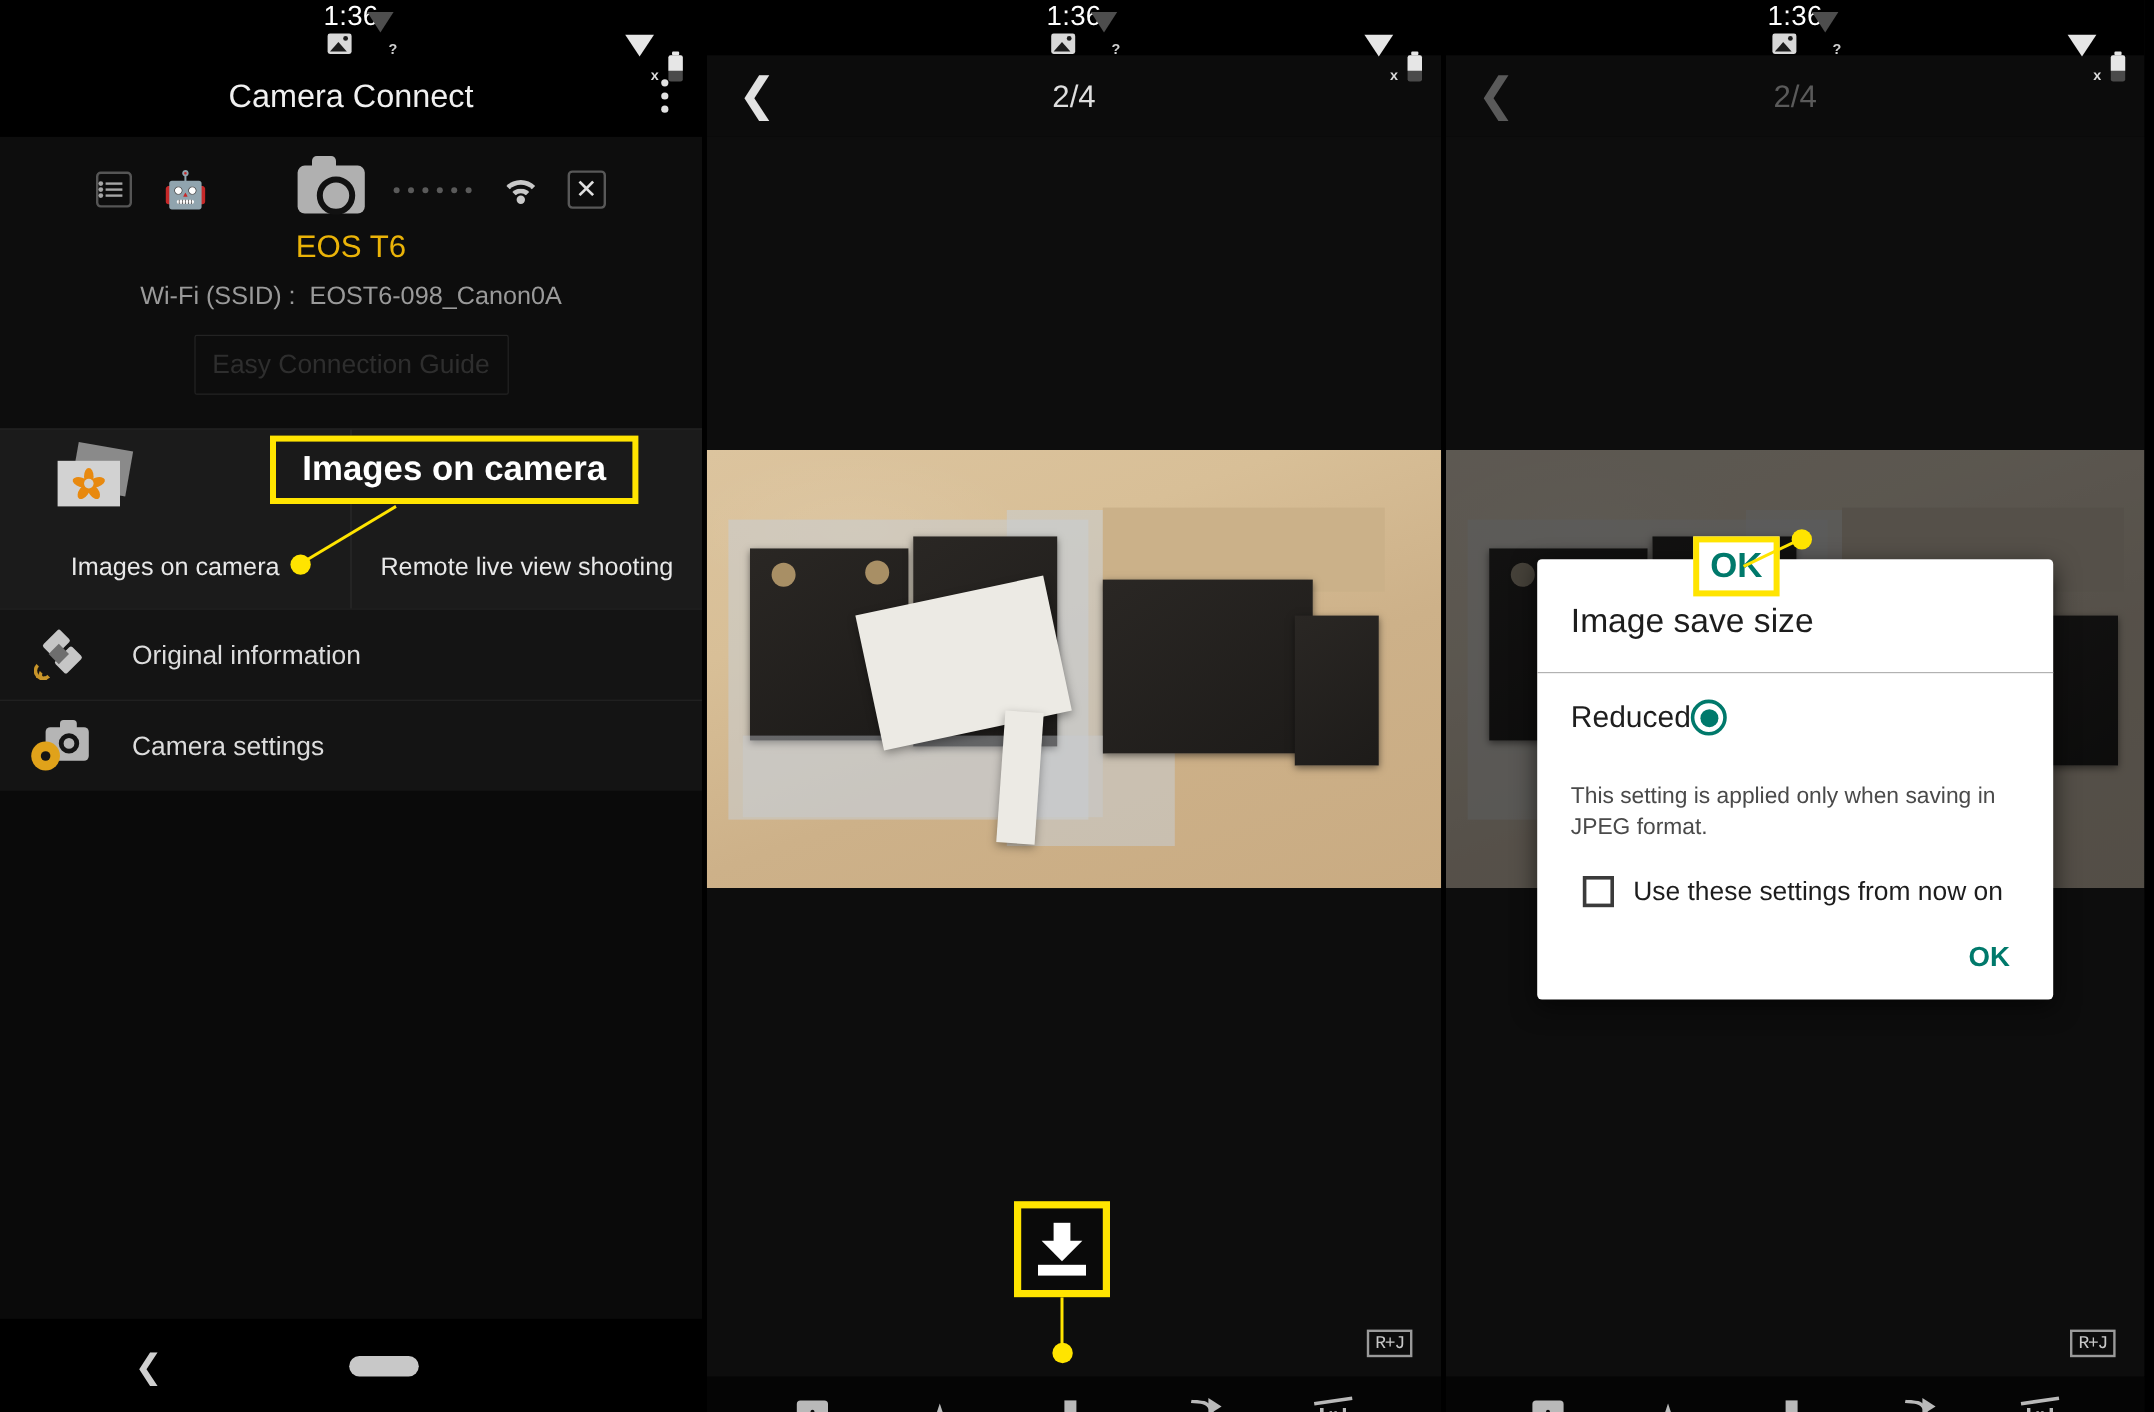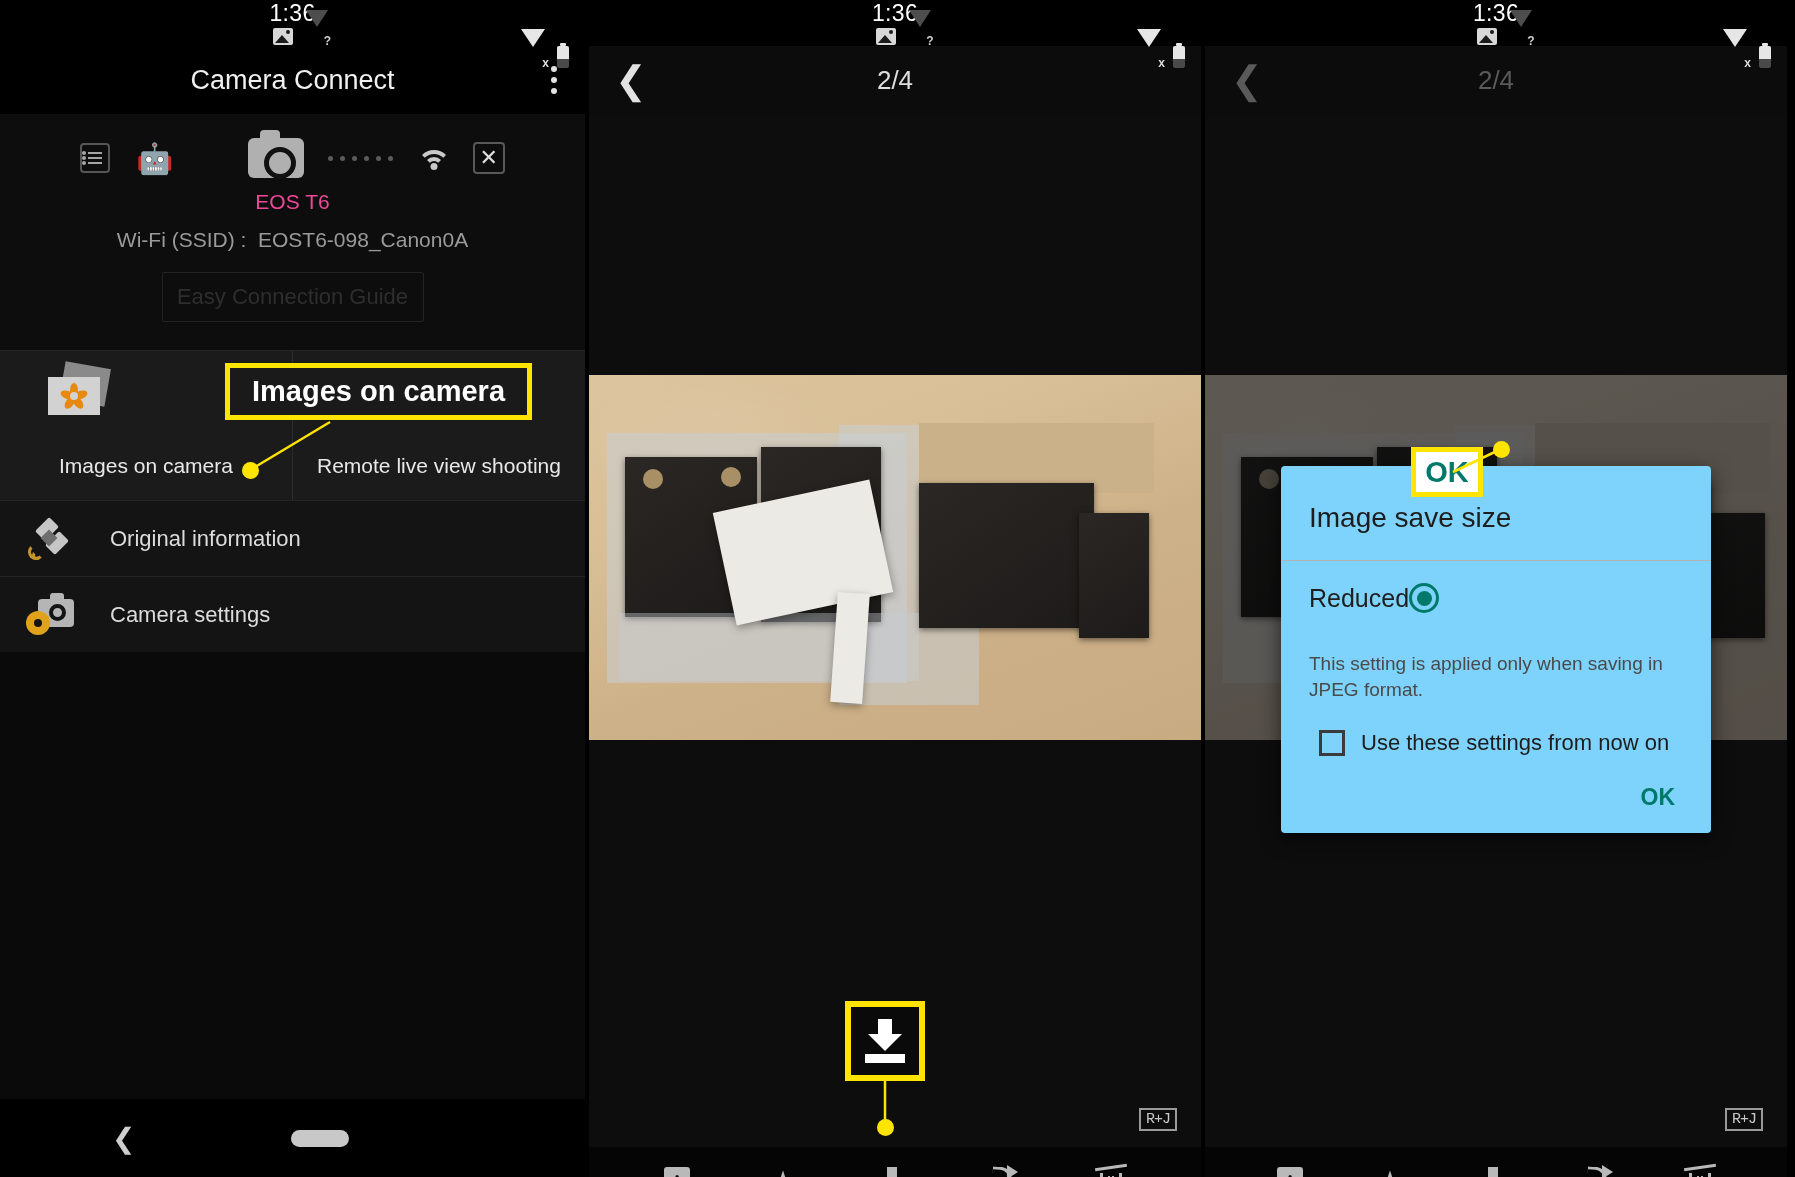--- a/index.html
+++ b/index.html
@@ -77,21 +77,21 @@
   .dots i { width: 5px; height: 5px; background: #5a5a5a; border-radius: 50%; }
   .wifi-on { margin-left: 24px; position: relative; width: 34px; height: 24px; }
   .wifi-on .arc { position: absolute; border: 4px solid #c9c9c9; border-bottom-color: transparent;
                   border-left-color: transparent; border-right-color: transparent; border-radius: 50%; left: 50%; transform: translateX(-50%); }
   .a1 { width: 34px; height: 34px; top: 4px; }
   .a2 { width: 20px; height: 20px; top: 11px; }
   .wifi-on .dotw { position: absolute; bottom: 0; left: 50%; transform: translateX(-50%); width: 7px; height: 7px; background: #c9c9c9; border-radius: 50%; }
   .x-box { width: 32px; height: 32px; border: 2px solid #585858; border-radius: 4px; margin-left: 22px;
            display: flex; align-items: center; justify-content: center; color: #e0e0e0; font-size: 22px; }
 
-  .cam-name { text-align: center; color: #ec4899; font-size: 21px; margin-top: 12px; }
+  .cam-name { text-align: center; color: #eab308; font-size: 26px; margin-top: 12px; }
   .ssid { text-align: center; color: #9a9a9a; font-size: 21px; margin-top: 14px; }
   .ecg-wrap { display: flex; justify-content: center; margin-top: 20px; padding-bottom: 18px; }
   .ecg-btn { width: 262px; height: 50px; border: 1px solid #232323; border-radius: 2px;
              display: flex; align-items: center; justify-content: center; color: #2e2e2e; font-size: 22px; }
 
   .tiles { display: flex; border-top: 1px solid #252525; background: #1b1b1b; height: 150px; }
   .tile { flex: 1; position: relative; display: flex; flex-direction: column;
           align-items: center; justify-content: flex-end; padding-bottom: 22px; }
   .tile + .tile { border-left: 1px solid #2c2c2c; }
   .tile-label { color: #e8e8e8; font-size: 21px; }
@@ -186,21 +186,21 @@
   .sys-home { margin: 0 auto; width: 58px; height: 17px; background: #c8c8c8; border-radius: 9px; transform: translateX(-40px); }
 
   .co-dl { left: 256px; top: 887px; width: 80px; height: 80px; border-width: 6px; background:#0a0a0a; }
   .dl-big { position: relative; width: 46px; height: 44px; }
   .dl-big .sh { position: absolute; left: 16px; top: 0; width: 14px; height: 18px; background: #fff; }
   .dl-big .tri { position: absolute; left: 6px; top: 15px; width: 0; height: 0;
                  border-left: 17px solid transparent; border-right: 17px solid transparent; border-top: 17px solid #fff; }
   .dl-big .tray { position: absolute; left: 3px; bottom: 0; width: 40px; height: 9px; background: #fff; }
   .dialog {
     position: absolute; left: 76px; top: 352px; width: 430px;
-    background: #7dd3fc; border-radius: 4px; z-index: 25;
+    background: #ffffff; border-radius: 4px; z-index: 25;
     box-shadow: 0 6px 20px rgba(0,0,0,.6);
   }
   .dlg-title { font-size: 28px; color: #1d1d1d; padding: 36px 28px 26px; }
   .dlg-opt { display: flex; align-items: center; 
              padding: 22px 28px; border-top: 1px solid #b2b2b2; }
   .dlg-opt .t { font-size: 25px; color: #1e1e1e; }
   .radio { width: 30px; height: 30px; border-radius: 50%; border: 3px solid #444; }
   .radio.on { border-color: #00796b; display: flex; align-items: center; justify-content: center; }
   .radio.on::after { content: ""; width: 15px; height: 15px; background: #00796b; border-radius: 50%; }
   .dlg-note { font-size: 19px; color: #4a4a4a; line-height: 1.35; padding: 16px 28px 10px; }

